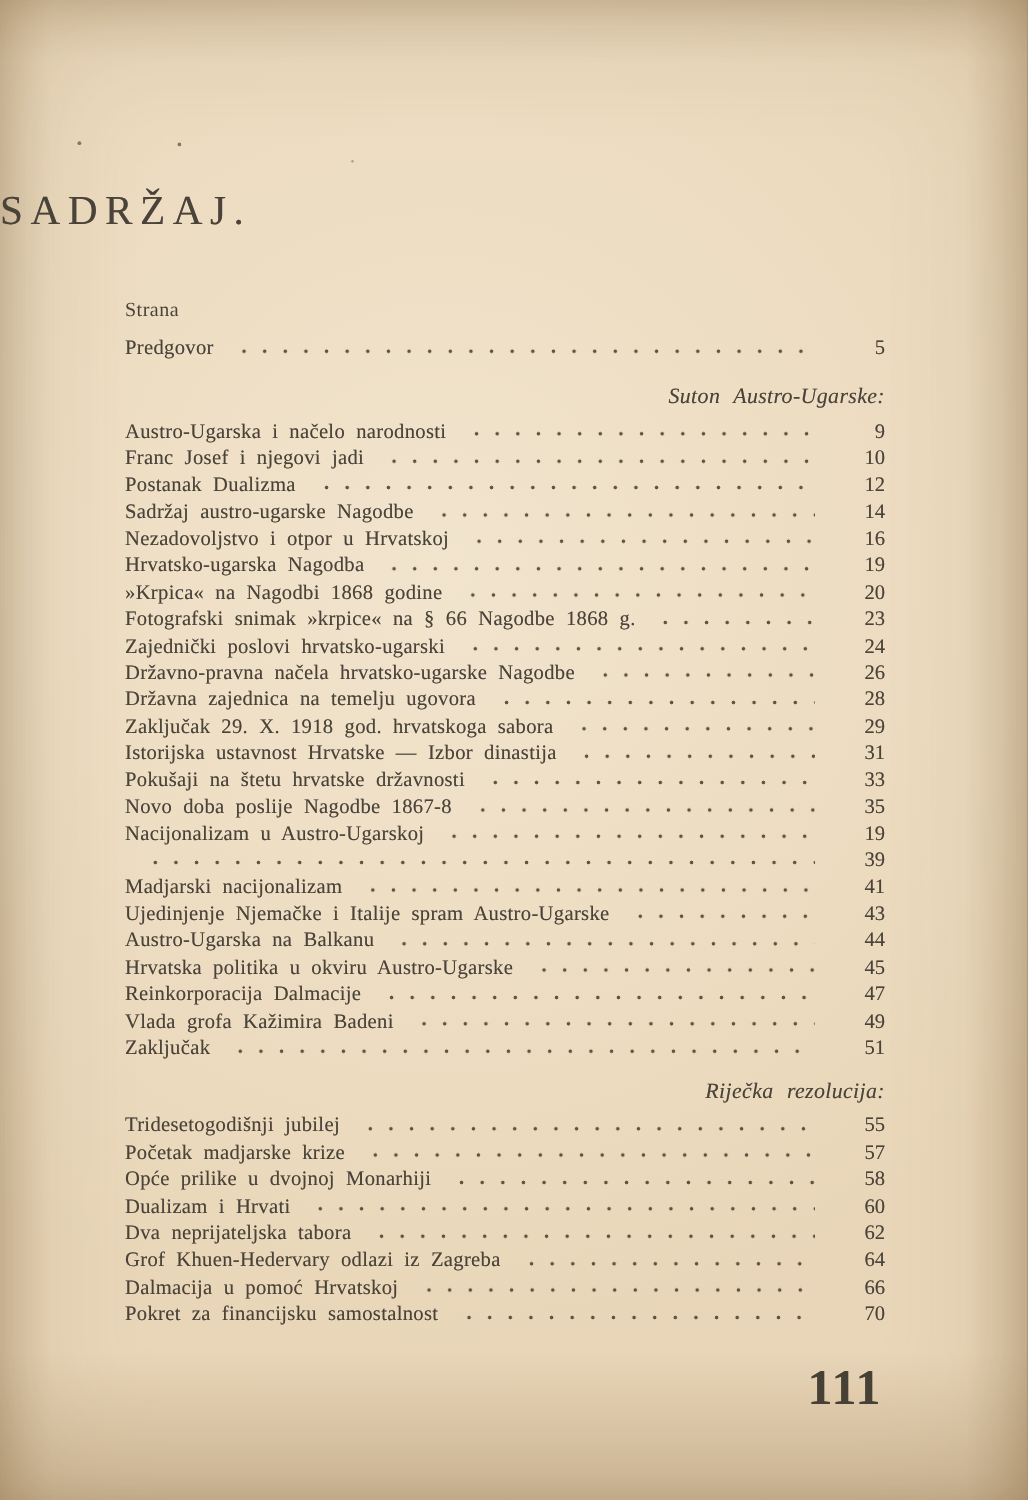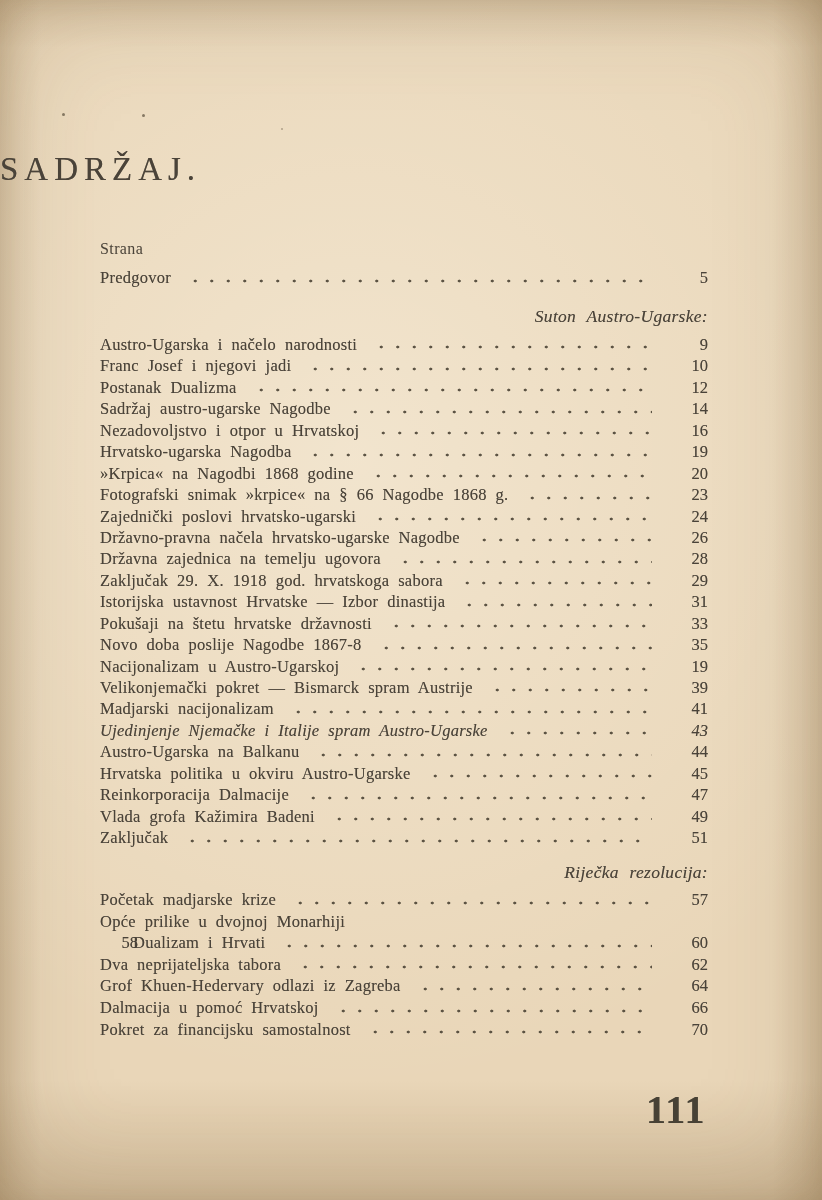--- a/index.html
+++ b/index.html
@@ -154,30 +154,29 @@
           <span class="lbl">Novo doba poslije Nagodbe 1867-8</span>
           <span class="leader"></span>
           <span class="pg">35</span>
         </div>
         <div class="toc-row" style="height: 21.45px; line-height: 21.45px;">
           <span class="lbl">Nacijonalizam u Austro-Ugarskoj</span>
           <span class="leader"></span>
           <span class="pg">19</span>
         </div>
         <div class="toc-row" style="height: 21.45px; line-height: 21.45px;">
-          <span class="lbl">Velikonjemački pokret — Bismarck spram Austrije</span>
           <span class="leader"></span>
           <span class="pg">39</span>
         </div>
         <div class="toc-row" style="height: 21.45px; line-height: 21.45px; align-items: center;">
           <span class="lbl">Madjarski nacijonalizam</span>
           <span class="leader"></span>
           <span class="pg">41</span>
         </div>
-        <div class="toc-row" style="height: 21.45px; line-height: 21.45px; font-style: italic;">
+        <div class="toc-row" style="height: 21.45px; line-height: 21.45px;">
           <span class="lbl">Ujedinjenje Njemačke i Italije spram Austro-Ugarske</span>
           <span class="leader"></span>
           <span class="pg">43</span>
         </div>
         <div class="toc-row" style="height: 21.45px; line-height: 21.45px;">
           <span class="lbl">Austro-Ugarska na Balkanu</span>
           <span class="leader"></span>
           <span class="pg">44</span>
         </div>
         <div class="toc-row" style="height: 21.45px; line-height: 21.45px;">
@@ -197,30 +196,35 @@
         </div>
         <div class="toc-row" style="height: 21.45px; line-height: 21.45px;">
           <span class="lbl">Zaključak</span>
           <span class="leader"></span>
           <span class="pg">51</span>
         </div>
       </div>
       <div class="toc-heading" style="top: 861px;">Riječka rezolucija:</div>
       <div class="toc-list" style="top: 889px;">
         <div class="toc-row" style="height: 21.6px; line-height: 21.6px;">
+          <span class="lbl">Tridesetogodišnji jubilej</span>
+          <span class="leader"></span>
+          <span class="pg">55</span>
+        </div>
+        <div class="toc-row" style="height: 21.6px; line-height: 21.6px;">
           <span class="lbl">Početak madjarske krize</span>
           <span class="leader"></span>
           <span class="pg">57</span>
         </div>
-        <div class="toc-row" style="height: 21.6px; line-height: 21.6px; flex-direction: column;">
+        <div class="toc-row" style="height: 21.6px; line-height: 21.6px;">
           <span class="lbl">Opće prilike u dvojnoj Monarhiji</span>
           <span class="leader"></span>
           <span class="pg">58</span>
         </div>
-        <div class="toc-row" style="height: 21.6px; line-height: 21.6px; margin-left: 33px;">
+        <div class="toc-row" style="height: 21.6px; line-height: 21.6px;">
           <span class="lbl">Dualizam i Hrvati</span>
           <span class="leader"></span>
           <span class="pg">60</span>
         </div>
         <div class="toc-row" style="height: 21.6px; line-height: 21.6px;">
           <span class="lbl">Dva neprijateljska tabora</span>
           <span class="leader"></span>
           <span class="pg">62</span>
         </div>
         <div class="toc-row" style="height: 21.6px; line-height: 21.6px;">

